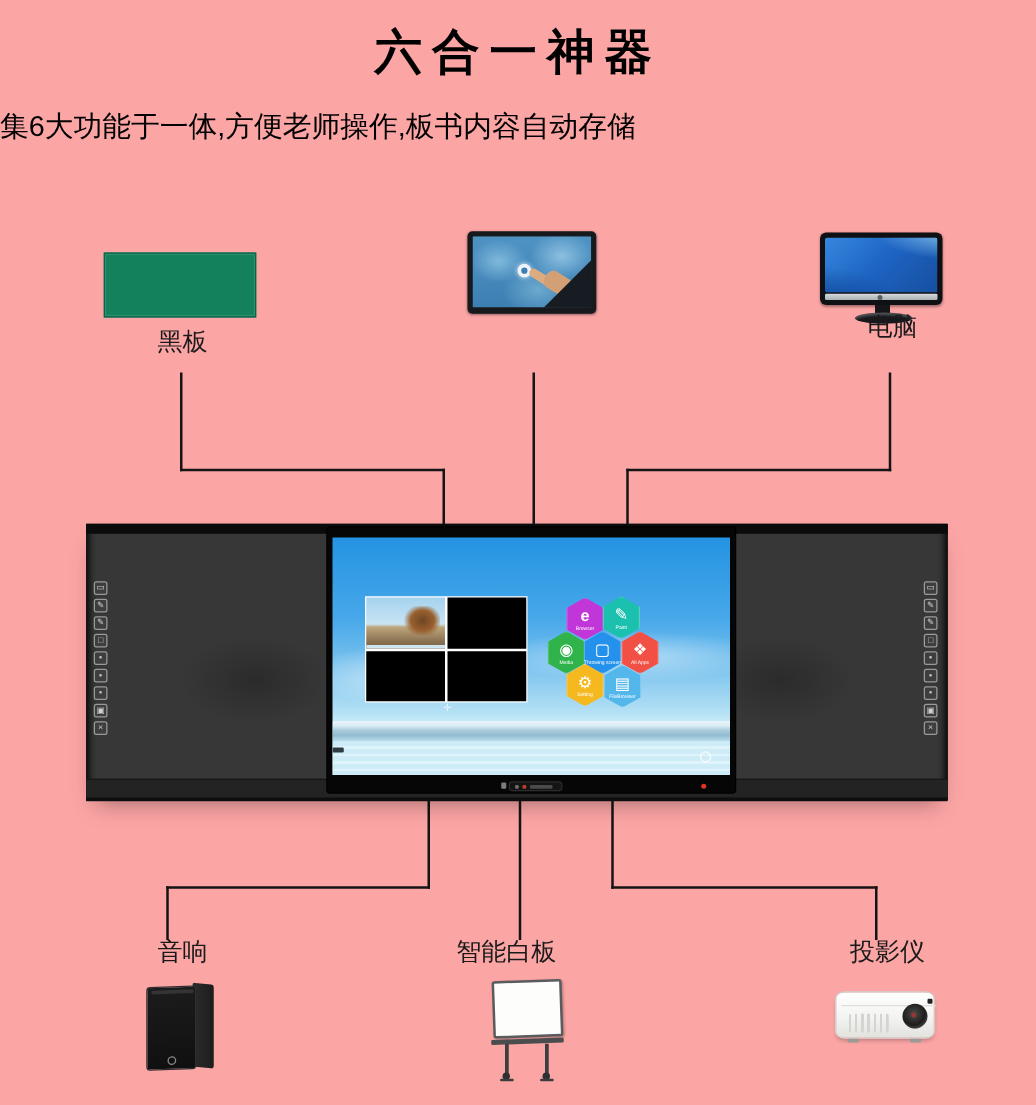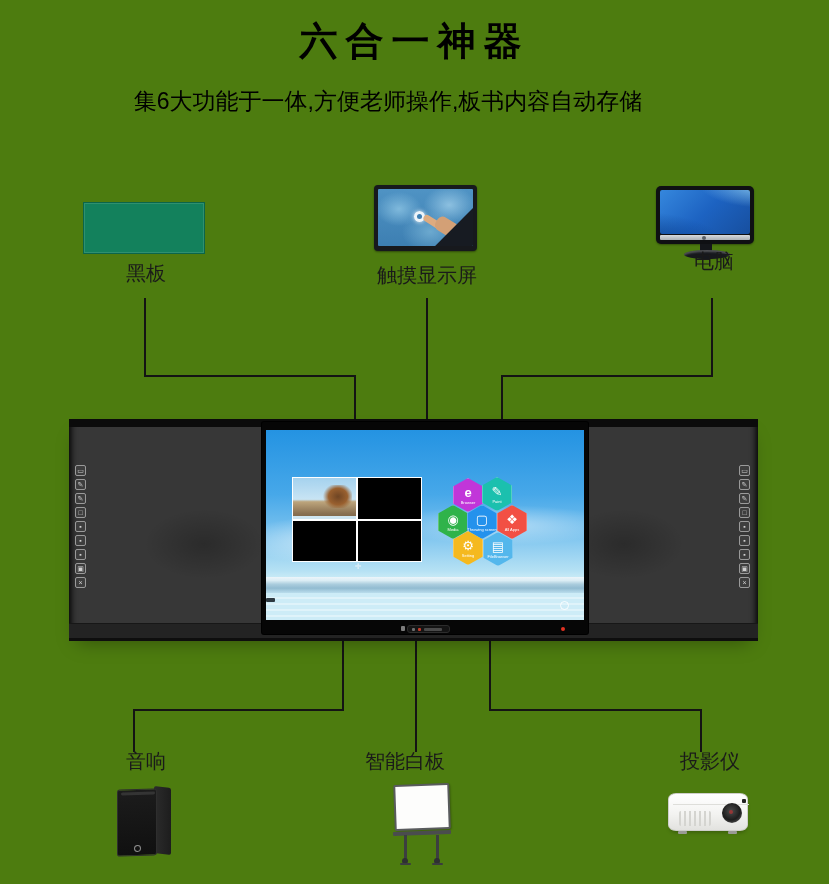--- a/index.html
+++ b/index.html
@@ -1,22 +1,22 @@
 <!DOCTYPE html>
 <html><head>
 <meta charset="utf-8">
 <style>
   html,body{margin:0;padding:0;}
   body{background:#ffffff;font-family:"Liberation Sans","DejaVu Sans",sans-serif;}
-  .stage{position:relative;width:829px;height:884px;background:#4d7c0f;overflow:hidden;color:#111;}
+  .stage{position:relative;width:829px;height:884px;background:#fca5a5;overflow:hidden;color:#111;}
   .abs{position:absolute;}
 
   
   .title{left:0;top:16px;width:829px;text-align:center;font-size:38px;font-weight:700;letter-spacing:8px;color:#000;}
-  .subtitle{left:0;top:86px;width:776px;text-align:center;font-size:23px;font-weight:500;color:#000;}
+  .subtitle{left:0;top:86px;width:776px;text-align:left;font-size:23px;font-weight:500;color:#000;}
 
   
   .item-label{font-size:20px;color:#1a1a1a;text-align:center;font-weight:500;}
 
   
   .line{background:#141414;}
 
   
   .greenboard{left:83px;top:202px;width:120px;height:50px;border:1px solid #0b654a;box-shadow:inset 0 0 0 1px rgba(255,255,255,.12);}
   .touchmon{left:374px;top:185px;width:103px;height:66px;background:#17191d;border-radius:4px;padding:0;box-shadow:0 1px 2px rgba(0,0,0,.4);}
@@ -121,21 +121,20 @@
   <div class="abs pcmon">
     <div class="pcbezel"></div>
     <div class="pcscr"></div>
     <div class="pcstrip"></div>
     <div class="pcdot"></div>
     <div class="pcneck"></div>
     <div class="pcbase"></div>
   </div>
 
   <div class="abs item-label" style="left:96px;top:260px;width:100px;">黑板</div>
-  <div class="abs item-label" style="left:351px;top:262px;width:152px;">触摸显示屏</div>
   <div class="abs item-label" style="left:664px;top:248px;width:100px;">电脑</div>
 
   <div class="abs line" style="left:144px;top:298px;width:2px;height:79px;"></div>
   <div class="abs line" style="left:144px;top:375px;width:212px;height:2px;"></div>
   <div class="abs line" style="left:354px;top:375px;width:2px;height:45px;"></div>
   <div class="abs line" style="left:426px;top:298px;width:2px;height:122px;"></div>
   <div class="abs line" style="left:711px;top:298px;width:2px;height:79px;"></div>
   <div class="abs line" style="left:501px;top:375px;width:212px;height:2px;"></div>
   <div class="abs line" style="left:501px;top:375px;width:2px;height:45px;"></div>
 

